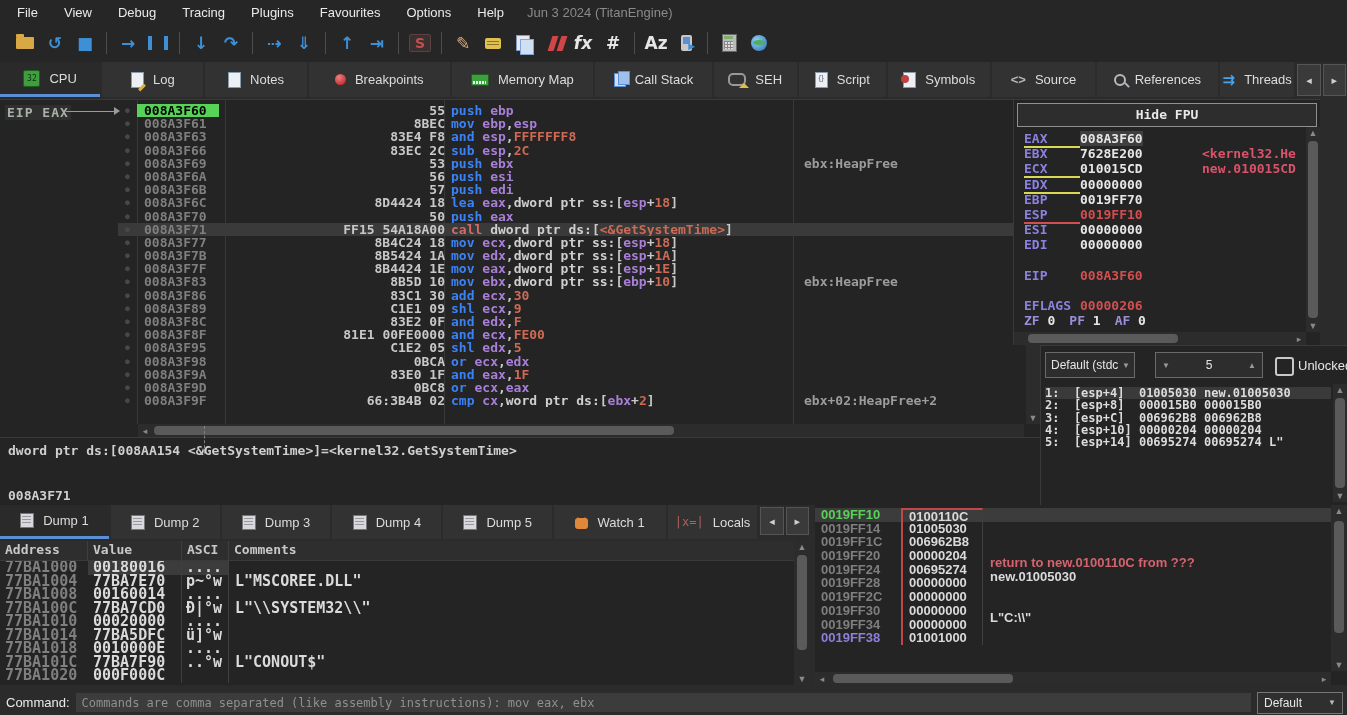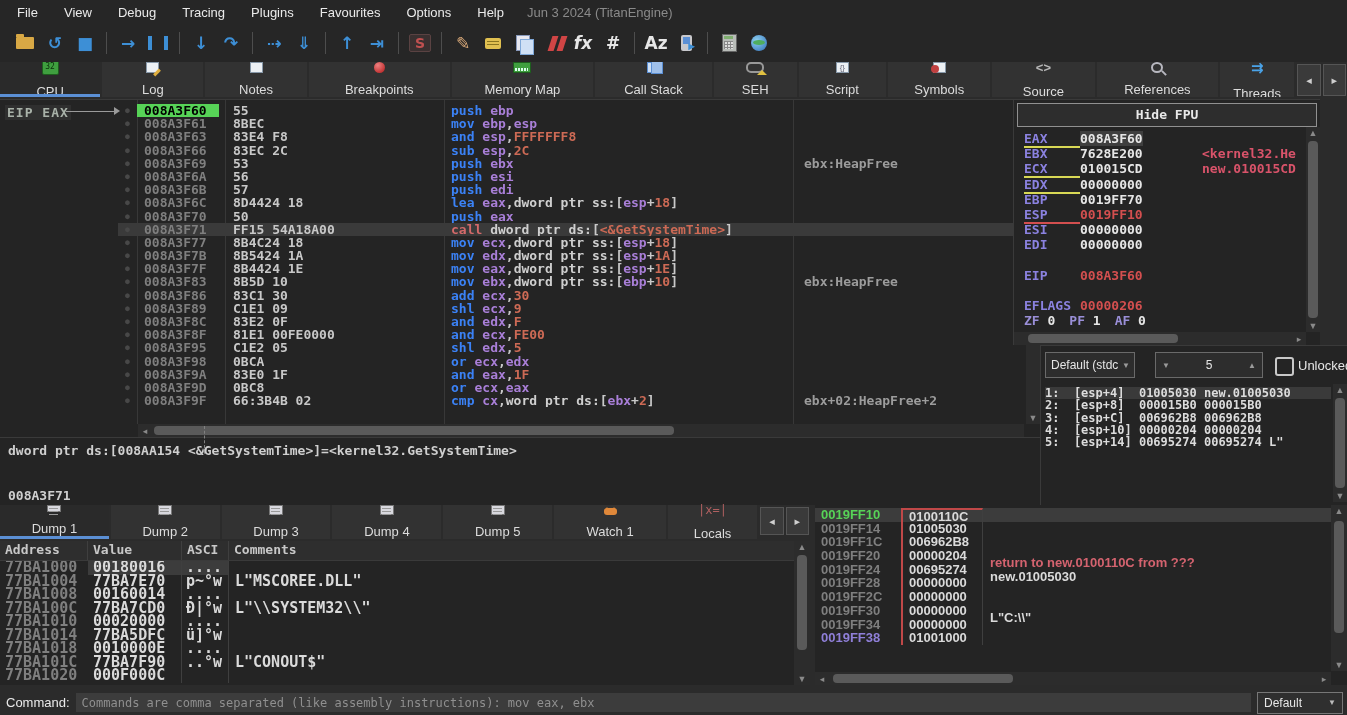--- a/index.html
+++ b/index.html
@@ -38,21 +38,21 @@
   .i-calc{width:13px;height:16px;background:#b8bcb8;border:1px solid #666;}
   .i-calc::before{content:"";position:absolute;left:1px;top:1px;width:9px;height:3px;background:#7fae6f;}
   .i-calc::after{content:"";position:absolute;left:1px;top:6px;width:9px;height:8px;
      background:linear-gradient(#888 1px,transparent 1px),linear-gradient(90deg,#888 1px,#ddd 1px);background-size:3px 3px;}
   .i-globe{width:16px;height:16px;border-radius:50%;background:radial-gradient(circle at 35% 35%,#8fd0f0,#2f6fb8);}
   .i-globe::before{content:"";position:absolute;left:2px;top:5px;width:12px;height:5px;background:#4fae5f;border-radius:50%;}
 
   
   .tabbar{position:absolute;top:62px;left:0;right:0;height:37px;background:#2b2b2b;display:flex;}
   .tab{height:35px;display:flex;align-items:center;justify-content:center;gap:9px;
-       background:#323232;margin-right:2px;font-size:13px;color:#dcdcdc;box-sizing:border-box;flex-direction:column;}
+       background:#323232;margin-right:2px;font-size:13px;color:#dcdcdc;box-sizing:border-box;}
   .tab.selected{background:#2a2a2a;border-bottom:3px solid #5b8fd4;}
   .tabspace{flex:1;background:#2b2b2b;}
   .scrollbtn{width:22px;height:30px;margin:2px 1px;background:#3a3a3a;border:1px solid #555;
              display:flex;align-items:center;justify-content:center;color:#cfcfcf;font-size:11px;}
   .i-cpu{width:15px;height:15px;background:#3f9f3f;border:1px solid #1e5e1e;border-radius:2px;
          color:#0c300c;font-size:8px;text-align:center;line-height:15px;font-family:"DejaVu Sans Mono",monospace;}
   .i-page{width:11px;height:14px;background:#ecf0f4;border:1px solid #8899aa;}
   .i-pagepen::after{content:"";position:absolute;right:-3px;bottom:-2px;width:8px;height:3px;background:#e0b040;transform:rotate(-45deg);}
   .i-bp{width:11px;height:11px;border-radius:50%;background:radial-gradient(circle at 35% 30%,#f08080,#b01818);}
   .i-mem{width:16px;height:10px;background:#3f9f3f;border:1px solid #1e5e1e;}
@@ -83,21 +83,21 @@
   .gutterlbl{position:absolute;left:5px;top:5px;background:#2f2f2f;color:#a9b2a9;
              font-size:13px;font-weight:bold;letter-spacing:1px;padding:0 2px;}
   .eip-arrow{position:absolute;left:66px;top:11px;width:52px;height:1px;background:#9a9a9a;}
   .eip-arrow::after{content:"";position:absolute;right:-6px;top:-4px;border:4px solid transparent;border-left:6px solid #9a9a9a;}
   .dis-rows{position:absolute;left:118px;top:4px;right:16px;}
   .dis-row{display:flex;height:13.2px;line-height:13.2px;font-size:13px;font-weight:bold;white-space:pre;}
   .dis-row.sel{background:#3a3a3a;}
   .c-dot{width:19px;text-align:center;color:#484848;font-size:8px;}
   .c-addr{width:89px;padding-left:7px;color:#7f7f7f;box-sizing:border-box;}
   .c-addr.eip{background:#57d357;color:#000;width:82px;margin-right:7px;}
-  .c-bytes{width:219px;padding-left:7px;color:#c8c8c8;box-sizing:border-box;}
+  .c-bytes{width:219px;padding-left:7px;color:#c8c8c8;box-sizing:border-box;text-align:right;}
   .c-instr{width:350px;padding-left:6px;box-sizing:border-box;overflow:hidden;}
   .c-comment{padding-left:9px;color:#9c9c9c;}
   .tk-mn{color:#3b82f6;} .tk-mnc{color:#d46a6a;} .tk-reg{color:#a97fd8;}
   .tk-num{color:#cd6a55;} .tk-kw{color:#cfcfcf;} .tk-def{color:#c9c9c9;} .tk-sym{color:#cd6a55;}
   .loop-ind{position:absolute;left:128px;top:413px;width:66px;height:10px;
             border-left:1px dashed #808080;border-top:1px dashed #808080;}
   .jmp-down{position:absolute;left:204px;top:426px;height:22px;border-left:1px dashed #808080;}
   .jmp-down::after{content:"▼";position:absolute;left:-5px;bottom:-8px;color:#808080;font-size:9px;}
 
   
@@ -431,21 +431,21 @@
           <span>Dump 2</span>
         </div>
         <div class="tab" style="width: 112px; height: 34px;">
           <span class="ic i-dump"></span>
           <span>Dump 3</span>
         </div>
         <div class="tab" style="width: 112px; height: 34px;">
           <span class="ic i-dump"></span>
           <span>Dump 4</span>
         </div>
-        <div class="tab" style="width: 112px; height: 34px; justify-content: space-between;">
+        <div class="tab" style="width: 112px; height: 34px;">
           <span class="ic i-dump"></span>
           <span>Dump 5</span>
         </div>
         <div class="tab" style="width: 115px; height: 34px;">
           <span class="ic i-watch"></span>
           <span>Watch 1</span>
         </div>
         <div class="tab" style="width: 92px; height: 34px;">
           <span class="ic i-locals">|x=|</span>
           <span>Locals</span>

